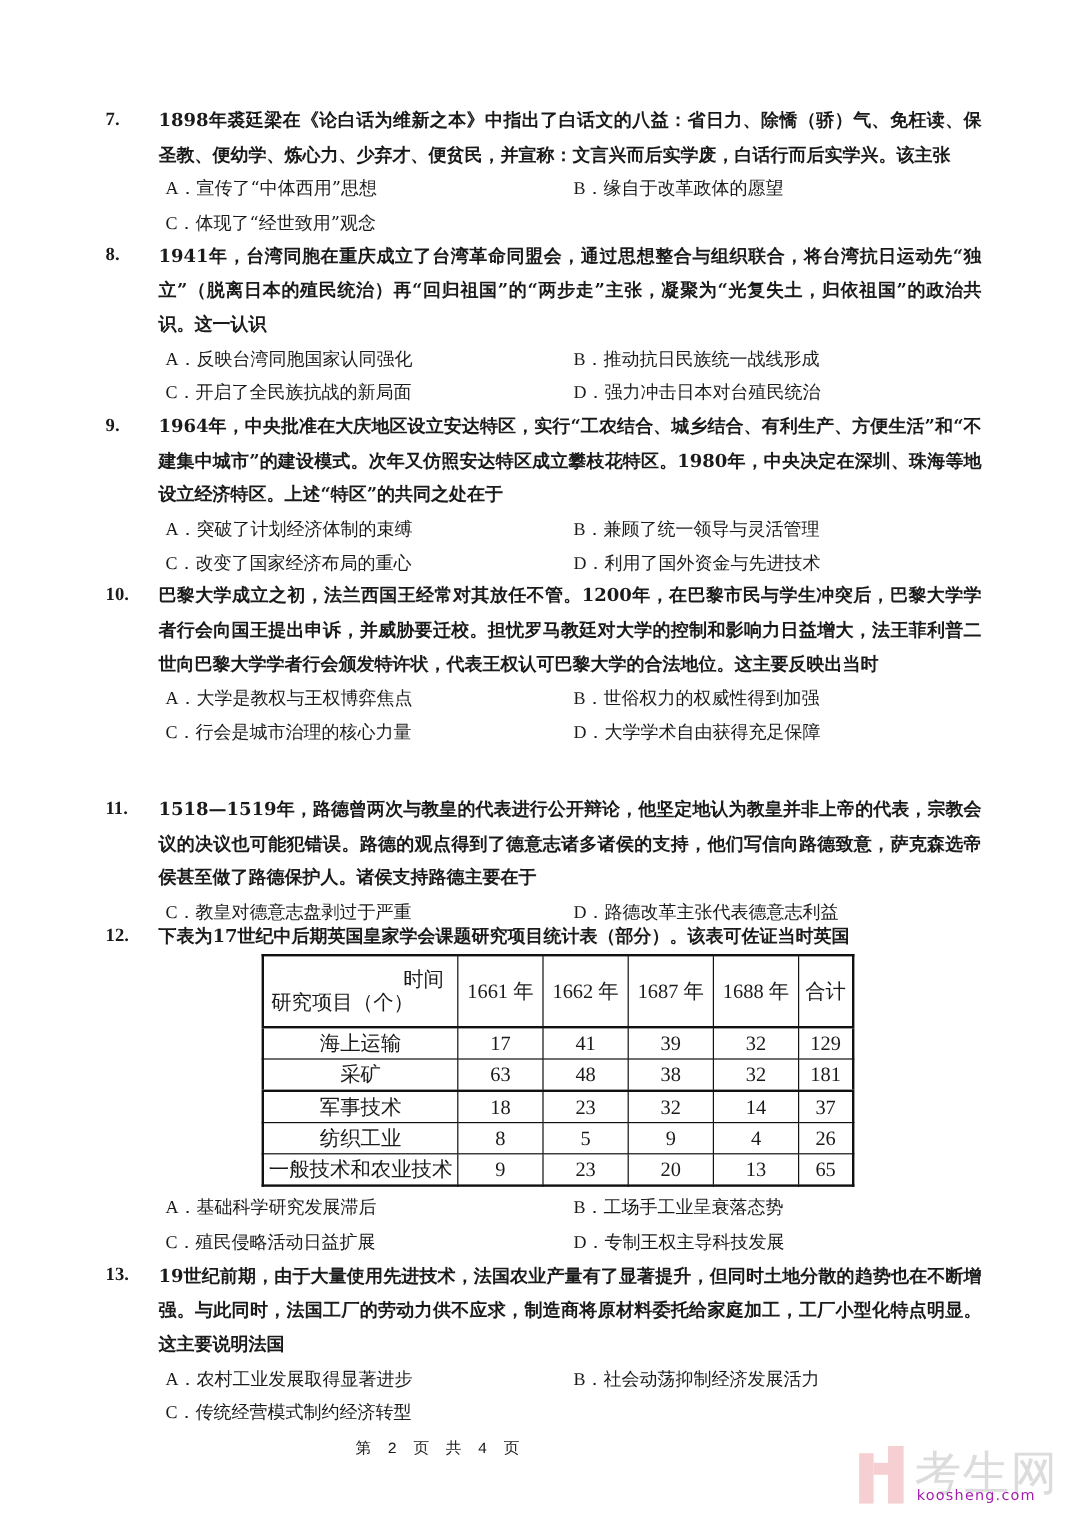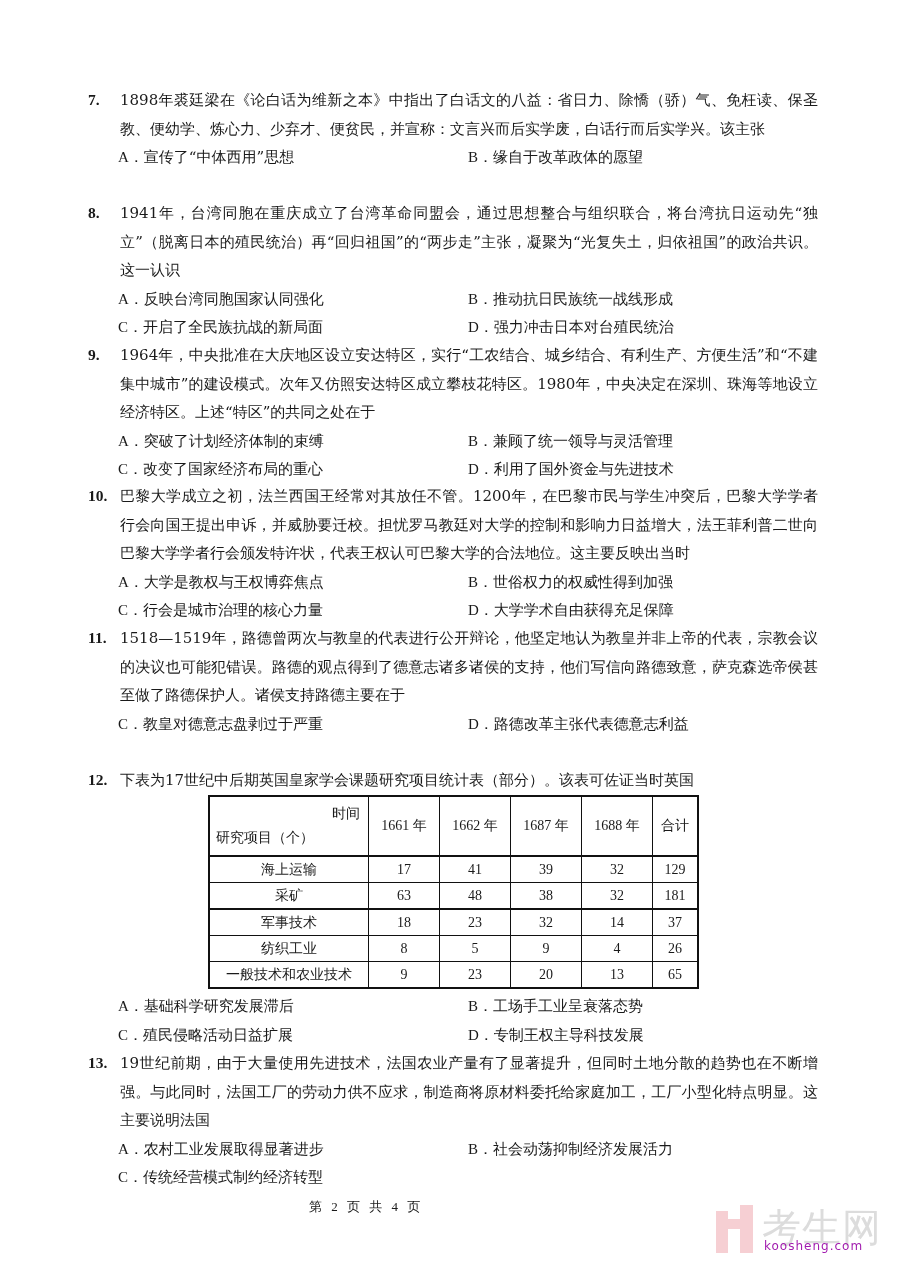--- a/index.html
+++ b/index.html
@@ -1,57 +1,58 @@
 <!DOCTYPE html>
 <html><head>
 <meta charset="utf-8">
 <style>
   html,body{margin:0;padding:0;background:#fff;}
   body{width:900px;height:1273px;position:relative;overflow:hidden;
        font-family:"DejaVu Serif","Liberation Serif",serif;color:#1a1a1a;}
   .page{position:absolute;left:0;top:0;width:900px;height:1273px;}
   .q{position:absolute;left:88px;width:730px;font-size:15px;line-height:28.5px;}
   .qnum{position:absolute;left:0;top:0;font-weight:bold;font-family:"Liberation Serif",serif;font-size:15.5px;}
-  .stem{margin-left:32px;text-align:justify;}
+  .stem{margin-left:44px;text-align:justify;font-weight:bold;}
   .opts{margin-left:30px;position:relative;}
-  .opt-row{display:flex;height:28.5px;}
+  .opt-row{display:flex;height:28.5px;margin-left:20px;}
   .opt{width:380px;white-space:nowrap;}
   .opt .lbl{font-family:"Liberation Serif",serif;}
-  table.stats{position:absolute;left:208px;top:795px;border-collapse:collapse;
-       font-size:14px;font-family:"Liberation Serif","DejaVu Serif",serif;}
+  table.stats{position:absolute;left:218px;top:795px;border-collapse:collapse;
+       font-size:17px;font-family:"Liberation Serif","DejaVu Serif",serif;}
   table.stats td,table.stats th{border:1px solid #111;text-align:center;font-weight:normal;
        height:25px;padding:0 4px;}
   table.stats tr.hdr th{height:58px;}
   table.stats{border:2px solid #111;}
   table.stats tr.hdr{border-bottom:2px solid #111;}
   table.stats tr.row-thick{border-bottom:2px solid #111;}
   .corner{position:relative;width:150px;height:58px;}
   .corner .t{position:absolute;right:4px;top:8px;}
   .corner .b{position:absolute;left:2px;bottom:8px;}
   .footer{position:absolute;left:0;width:732px;top:1198px;text-align:center;font-size:13px;letter-spacing:3px;
-       font-family:Liberation Serif, serif;}
+       font-family:Liberation Mono, monospace;}
   .wm{position:absolute;left:716px;top:1205px;width:175px;height:50px;}
   .wm .blk{position:absolute;background:#f6cfd3;}
   .wm .txt{position:absolute;left:46px;top:-4px;font-size:39px;color:#dcdcdc;font-family:Liberation Mono, monospace;letter-spacing:1px;}
   .wm .sub{position:absolute;left:48px;top:34px;font-size:12px;color:#a21caf;font-family:"DejaVu Sans",sans-serif;letter-spacing:1px;}
 </style>
 </head>
 <body>
 
 <div class="page">
 
   <div class="q" style="top:86px">
     <span class="qnum">7.</span>
     <div class="stem">1898年裘廷梁在《论白话为维新之本》中指出了白话文的八益：省日力、除憍（骄）气、免枉读、保圣教、便幼学、炼心力、少弃才、便贫民，并宣称：文言兴而后实学废，白话行而后实学兴。该主张</div>
     <div class="opts">
       <div class="opt-row">
         <div class="opt"><span class="lbl">A．</span><span>宣传了“中体西用”思想</span></div>
         <div class="opt"><span class="lbl">B．</span><span>缘自于改革政体的愿望</span></div>
       </div>
       <div class="opt-row">
+        <div class="opt"><span class="lbl">C．</span><span>体现了“经世致用”观念</span></div>
       </div>
     </div>
   </div>
 
   <div class="q" style="top:199px">
     <span class="qnum">8.</span>
     <div class="stem">1941年，台湾同胞在重庆成立了台湾革命同盟会，通过思想整合与组织联合，将台湾抗日运动先“独立”（脱离日本的殖民统治）再“回归祖国”的“两步走”主张，凝聚为“光复失土，归依祖国”的政治共识。这一认识</div>
     <div class="opts">
       <div class="opt-row">
         <div class="opt"><span class="lbl">A．</span><span>反映台湾同胞国家认同强化</span></div>
@@ -87,21 +88,21 @@
         <div class="opt"><span class="lbl">A．</span><span>大学是教权与王权博弈焦点</span></div>
         <div class="opt"><span class="lbl">B．</span><span>世俗权力的权威性得到加强</span></div>
       </div>
       <div class="opt-row">
         <div class="opt"><span class="lbl">C．</span><span>行会是城市治理的核心力量</span></div>
         <div class="opt"><span class="lbl">D．</span><span>大学学术自由获得充足保障</span></div>
       </div>
     </div>
   </div>
 
-  <div class="q" style="top:624px">
+  <div class="q" style="top:660px">
     <span class="qnum">11.</span>
     <div class="stem">1518—1519年，路德曾两次与教皇的代表进行公开辩论，他坚定地认为教皇并非上帝的代表，宗教会议的决议也可能犯错误。路德的观点得到了德意志诸多诸侯的支持，他们写信向路德致意，萨克森选帝侯甚至做了路德保护人。诸侯支持路德主要在于</div>
     <div class="opts">
       <div class="opt-row">
         <div class="opt"><span class="lbl">C．</span><span>教皇对德意志盘剥过于严重</span></div>
         <div class="opt"><span class="lbl">D．</span><span>路德改革主张代表德意志利益</span></div>
       </div>
     </div>
   </div>
 

